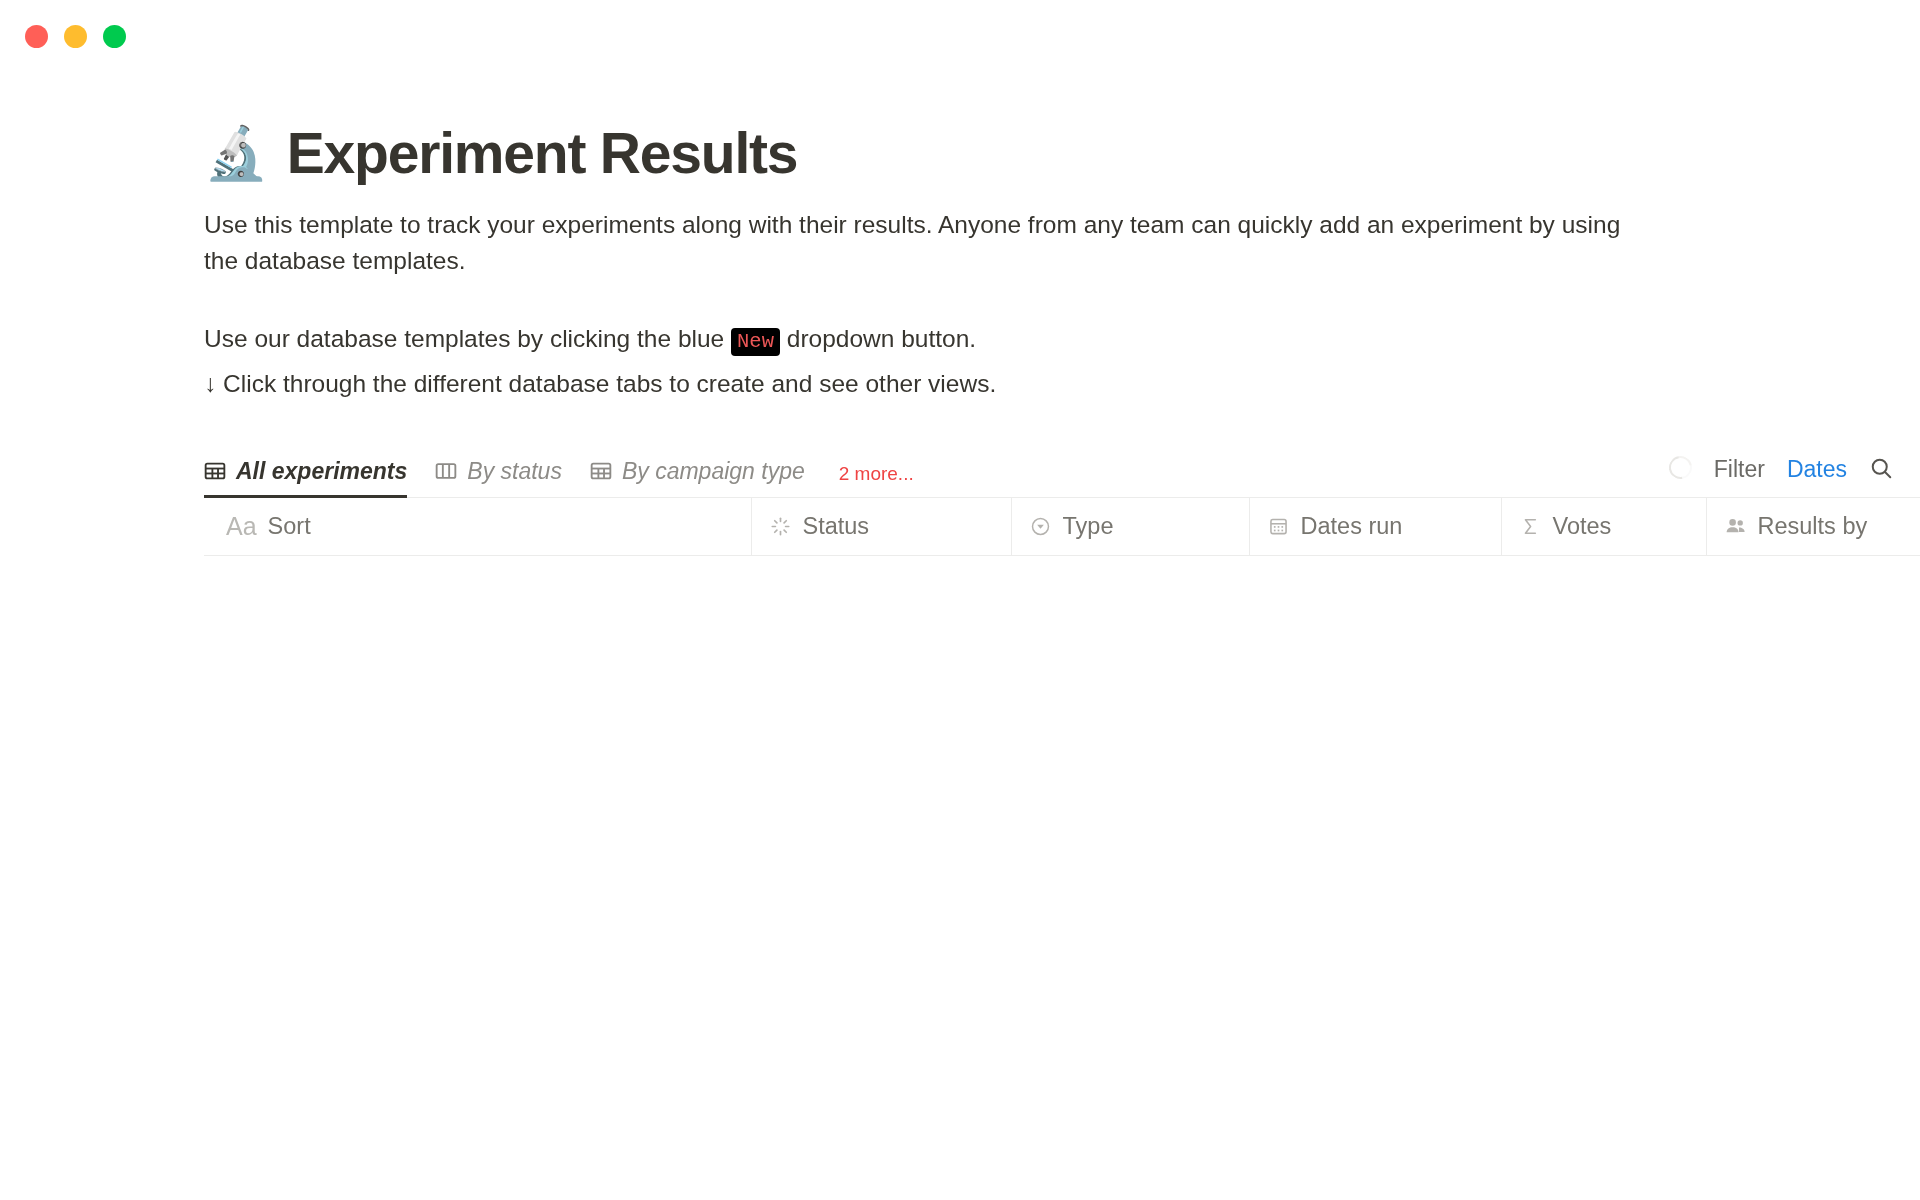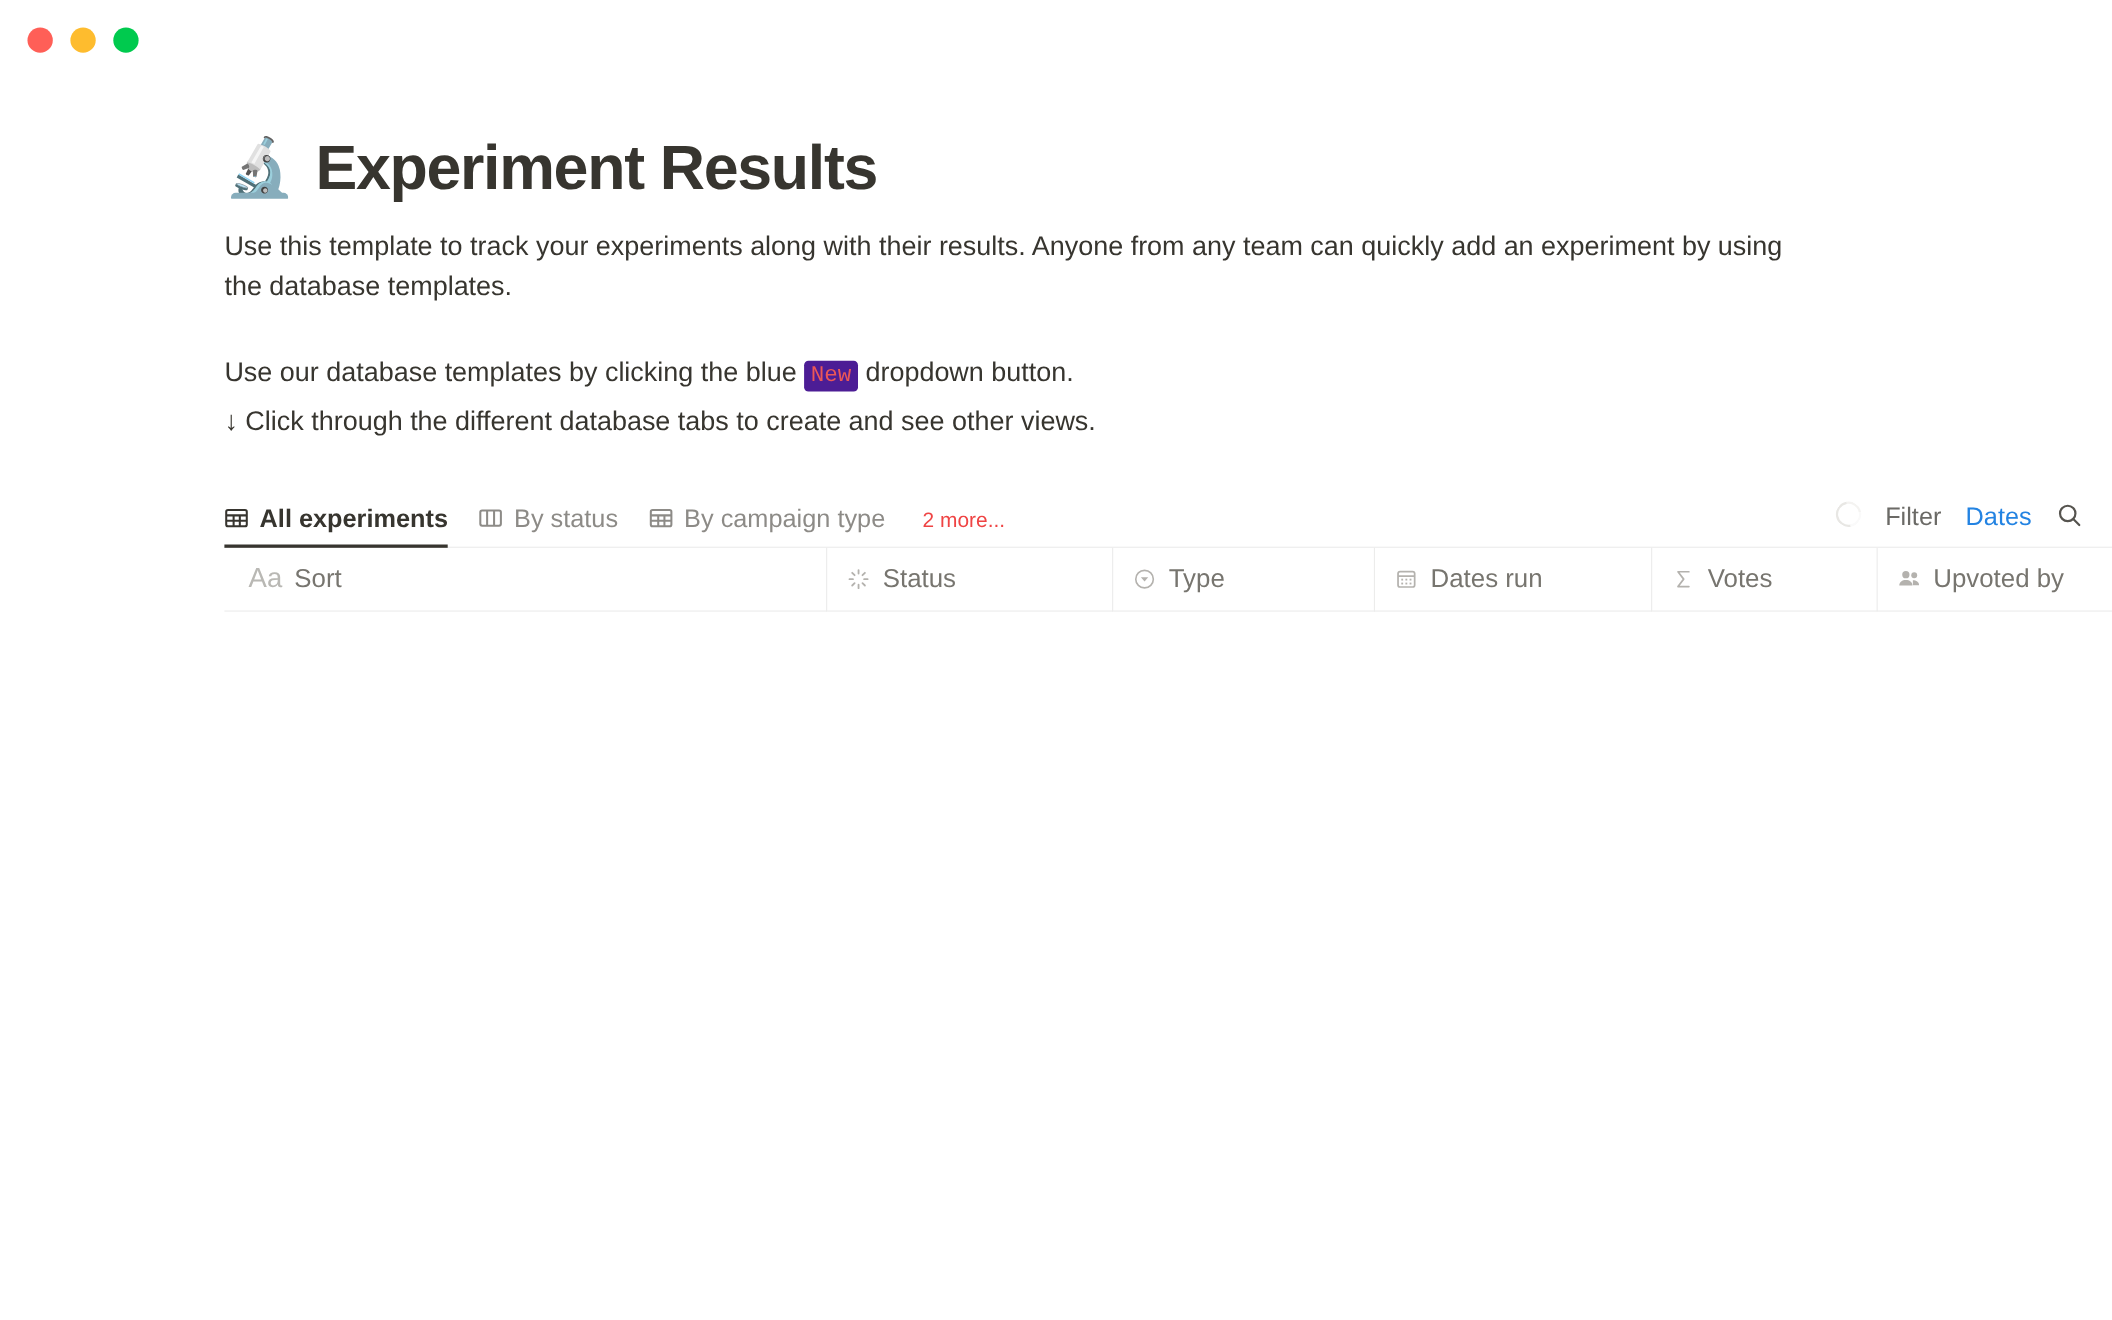--- a/index.html
+++ b/index.html
@@ -63,21 +63,21 @@
     color: #37352f;
     max-width: 1430px;
   }
   .para-block { margin-bottom: 0; }
   .spacer-line { height: 42px; }
 
   .line { margin-bottom: 9px; }
 
   code.inline-code {
     font-family: "Liberation Mono", "DejaVu Sans Mono", monospace;
-    background: #4c1d95;
+    background: #000000;
     color: #eb5757;
     border-radius: 4px;
     padding: 2px 6px 3px 6px;
     font-size: 20.5px;
     line-height: 1;
     white-space: nowrap;
   }
   code.inline-code.with-icon {
     padding-left: 8px;
     padding-right: 10px;
@@ -119,20 +119,21 @@
   .tab {
     display: flex;
     align-items: center;
     gap: 10px;
     font-size: 23px;
     color: #8d8b87;
     padding: 0 14px 12px 14px;
     cursor: pointer;
     position: relative;
     white-space: nowrap;
+    font-style: italic;
   }
   .tab:first-child { padding-left: 0; }
   .tab.active {
     color: #37352f;
     font-weight: 600;
   }
   .tab.active::after {
     content: "";
     position: absolute;
     left: 0; right: 14px; bottom: -1px;
@@ -374,21 +375,21 @@
           <th>
             <span class="th-inner">
               <span class="th-icon">
                 <svg width="22" height="22" viewBox="0 0 22 20" fill="currentColor">
                   <circle cx="7.6" cy="6.4" r="3.3"></circle>
                   <circle cx="15.2" cy="6.9" r="2.7"></circle>
                   <path d="M1.6 16.3 c0-3.3 2.7-5.1 6-5.1 s6 1.8 6 5.1 z"></path>
                   <path d="M14.0 11.5 c3.0 0 5.6 1.5 5.6 4.5 h-5.6 z"></path>
                 </svg>
               </span>
-              <span class="th-label">Upvoted by</span>
+              <span class="th-label">Results by</span>
             </span>
           </th>
 
         </tr>
       </thead>
       <tbody></tbody>
     </table>
 
   </div>
 </div>

